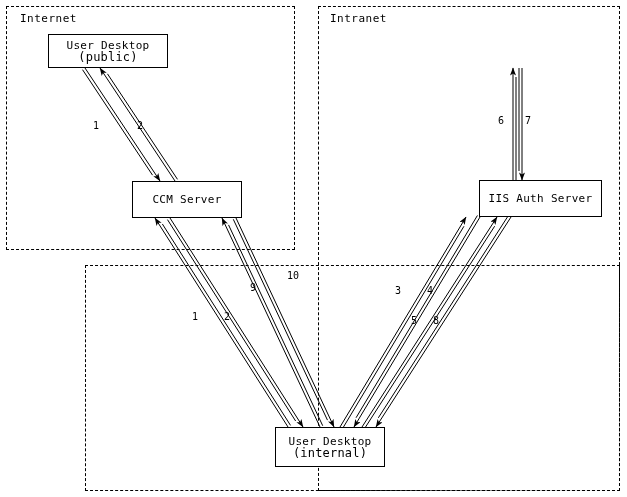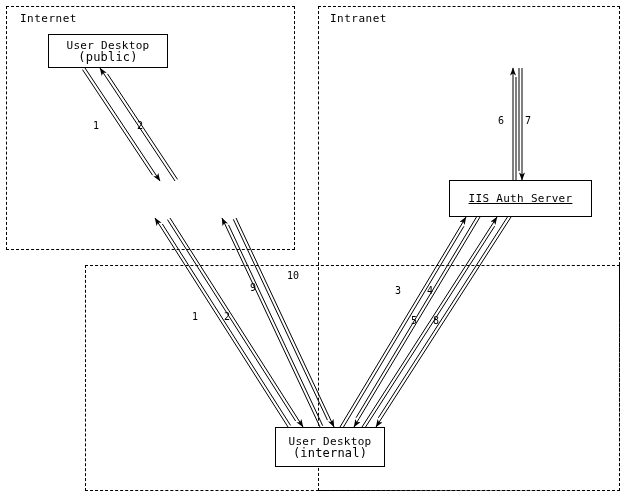--- a/index.html
+++ b/index.html
@@ -110,23 +110,27 @@
         <line x1="522" y1="68" x2="522" y2="180" marker-end="url(#ah)" stroke="#000000" stroke-width="1"></line>
         <line x1="519" y1="68" x2="519" y2="171" stroke="#000000" stroke-width="1"></line>
       </g>
   </svg>
 
   <div class="node" id="node-user-desktop-public" style="left: 48px; top: 34px; width: 120px; height: 34px;">
     <span class="t1">User Desktop</span>
     <span class="t2">(public)</span>
   </div>
 
+  <div class="node" id="node-ccm-server" style="left: 132px; top: 181px; width: 110px; height: 37px;">
+    <span class="t1">CCM Server</span>
+
+  </div>
 
 
-  <div class="node" id="node-iis-auth-server" style="left: 449px; top: 180px; width: 143px; height: 37px; text-decoration: underline;">
+  <div class="node" id="node-iis-auth-server" style="left: 479px; top: 180px; width: 123px; height: 37px;">
     <span class="t1">IIS Auth Server</span>
 
   </div>
 
   <div class="node" id="node-user-desktop-internal" style="left: 275px; top: 427px; width: 110px; height: 40px;">
     <span class="t1">User Desktop</span>
     <span class="t2">(internal)</span>
   </div>
 
   <div id="step-layer">

